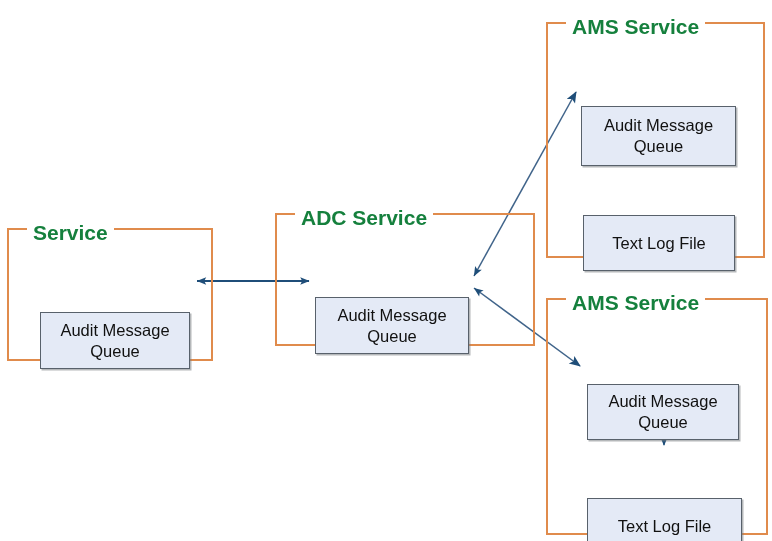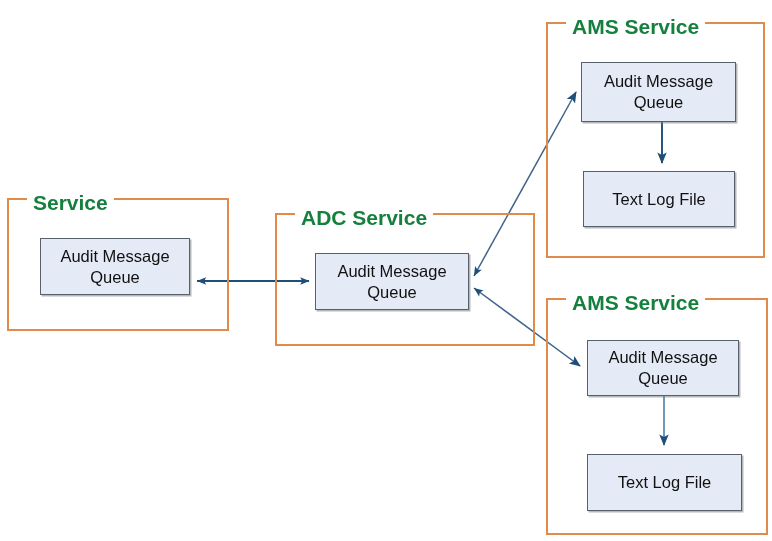--- a/index.html
+++ b/index.html
@@ -45,20 +45,21 @@
     border: 1px solid #58616B;
     box-shadow: 1.5px 1.5px 0 0 rgba(120,125,130,0.55);
     display: flex;
     align-items: center;
     justify-content: center;
     text-align: center;
     font-size: 16.5px;
     color: #111111;
     line-height: 21px;
     padding: 0 4px;
+    margin-top: 44px;
   }
 
   
   #links {
     position: absolute;
     left: 0;
     top: 0;
     width: 772px;
     height: 541px;
     pointer-events: none;
@@ -96,21 +97,21 @@
 
     <g>
       <line x1="662" y1="121" x2="662" y2="163" stroke="#1F4E79" stroke-width="1.9" marker-end="url(#ah-steel)"></line>
     </g>
 
     <g>
       <line x1="664" y1="394" x2="664" y2="445" stroke="#4A7FA5" stroke-width="1.6" marker-end="url(#ah-steel)"></line>
     </g>
   </svg>
 
-  <div class="group" style="left:7px; top:198px; width:222px; height:133px;">
+  <div class="group" style="left:7px; top:228px; width:206px; height:133px;">
     <div class="group-title">Service</div>
     <div class="node" style="left:31px; top:38px; width:150px; height:57px;">
       <span>
         <span>Audit Message</span><br>
         <span>Queue</span>
       </span>
     </div>
   </div>
 
   <div class="group" style="left:275px; top:213px; width:260px; height:133px;">

